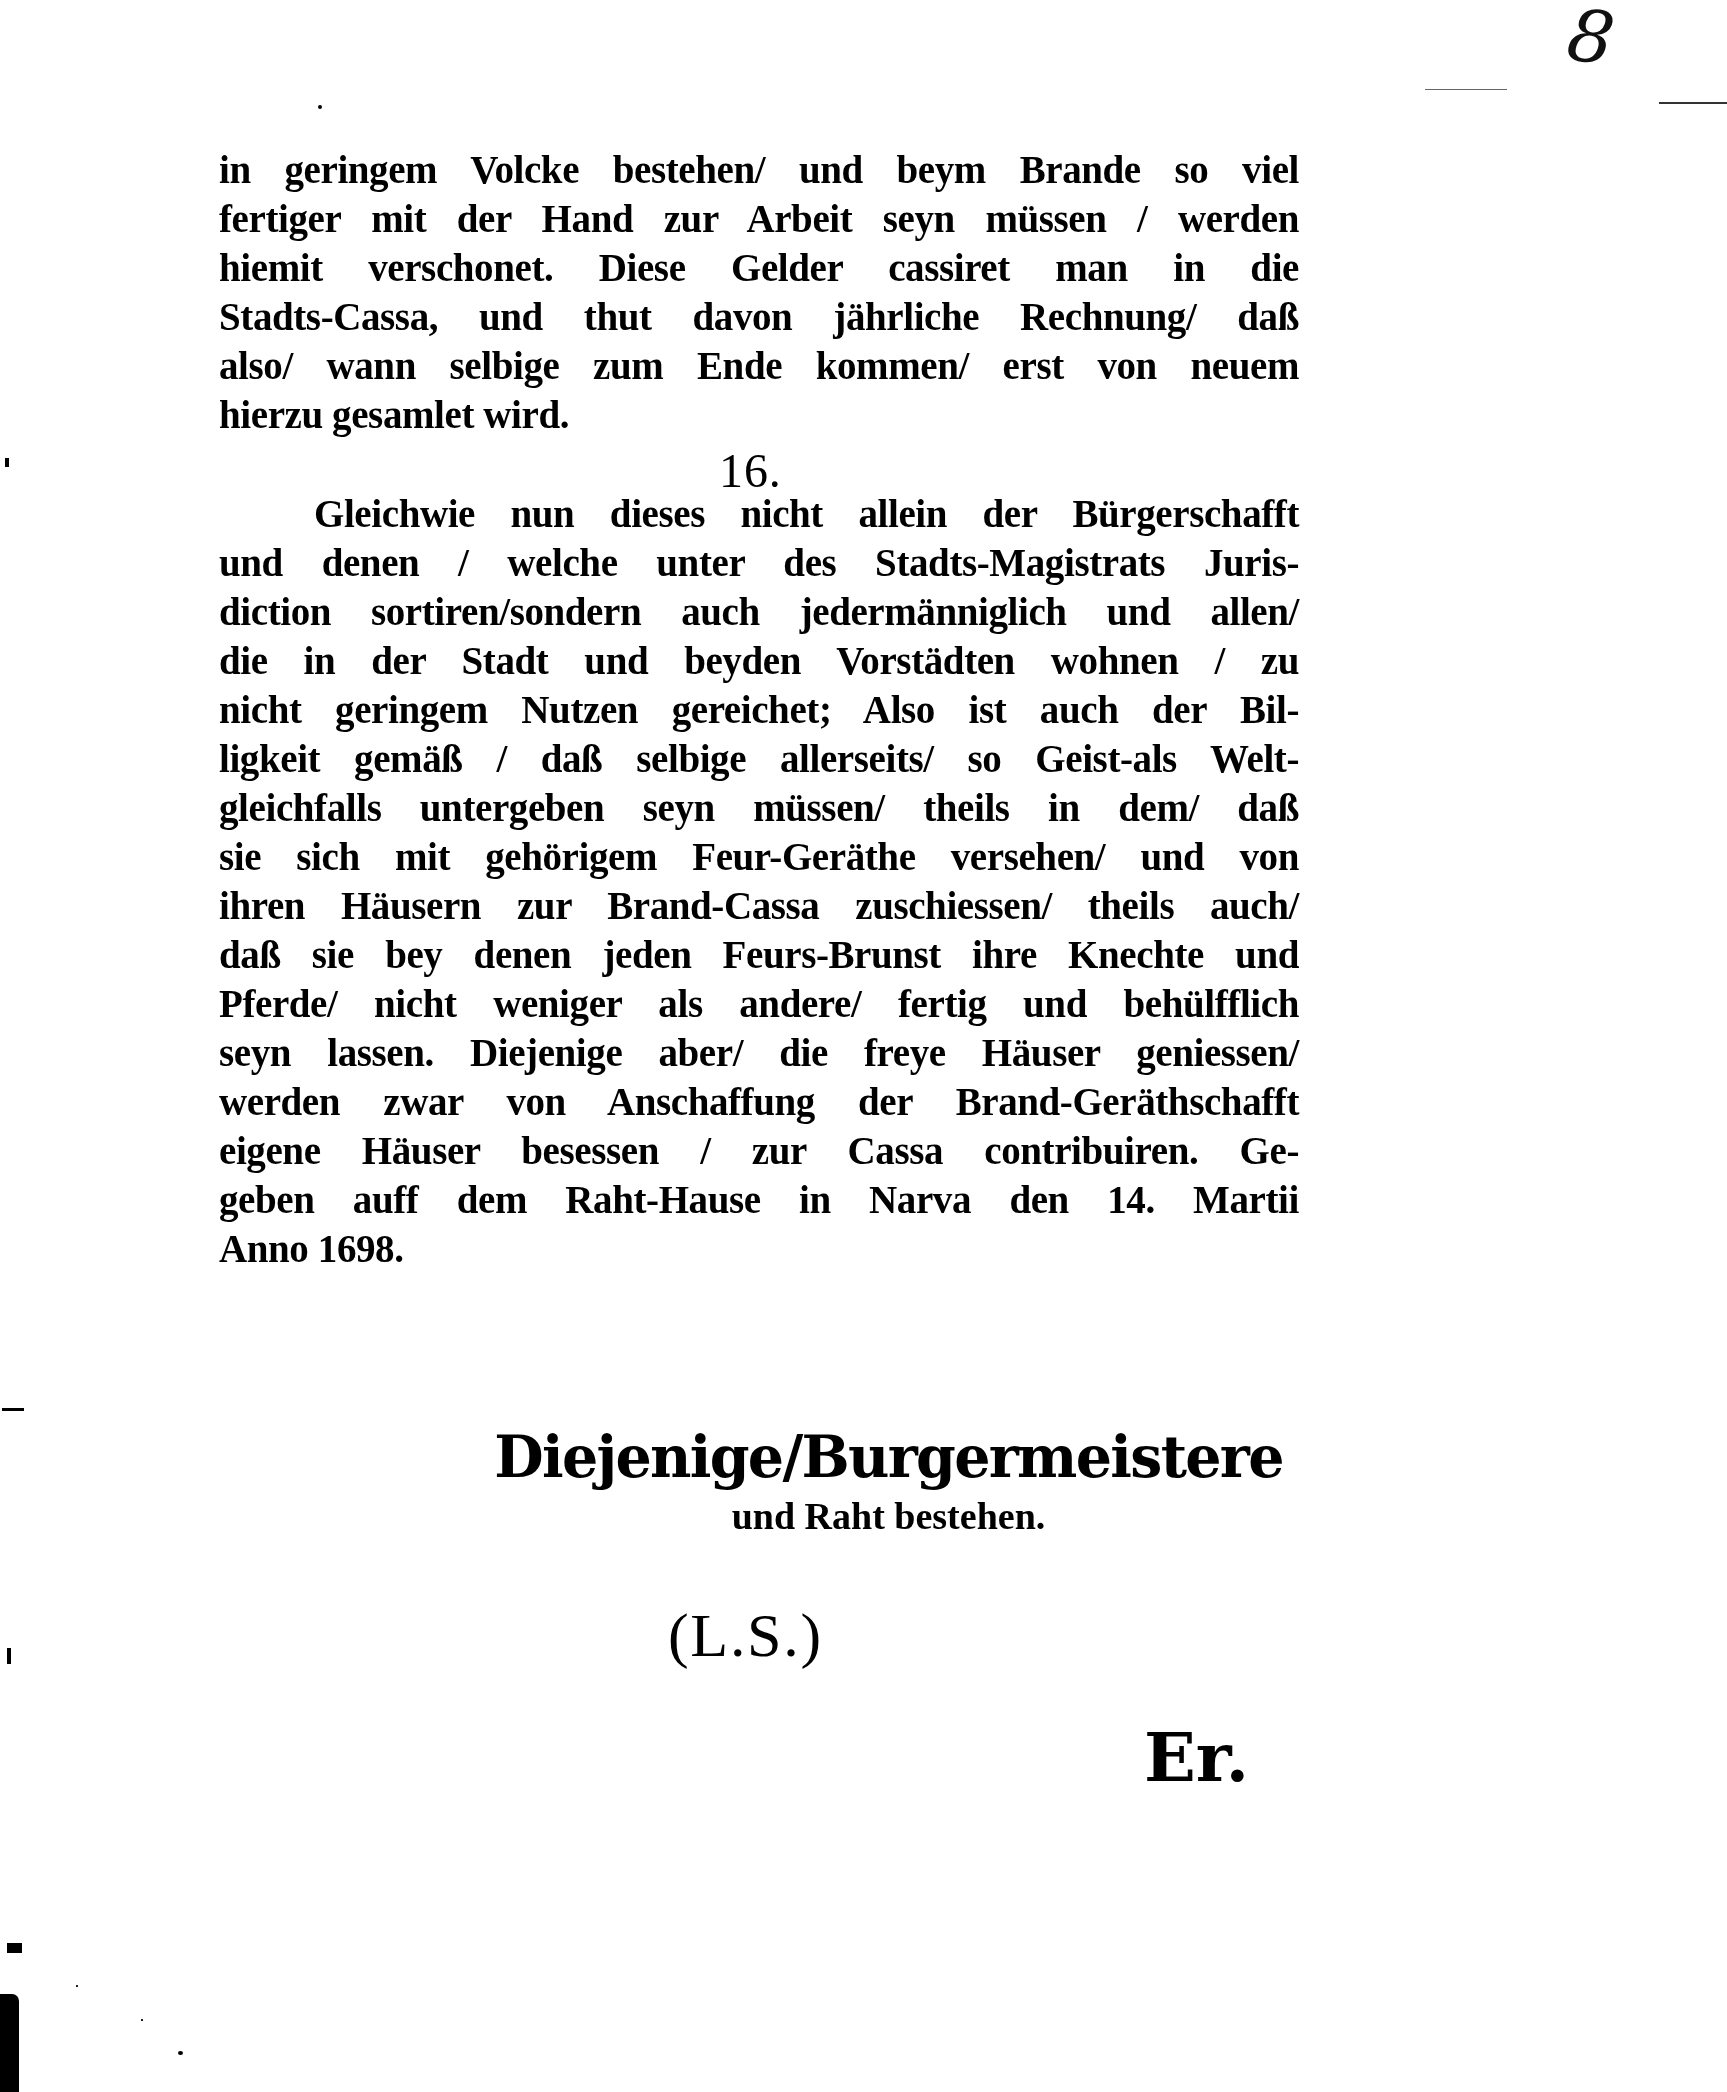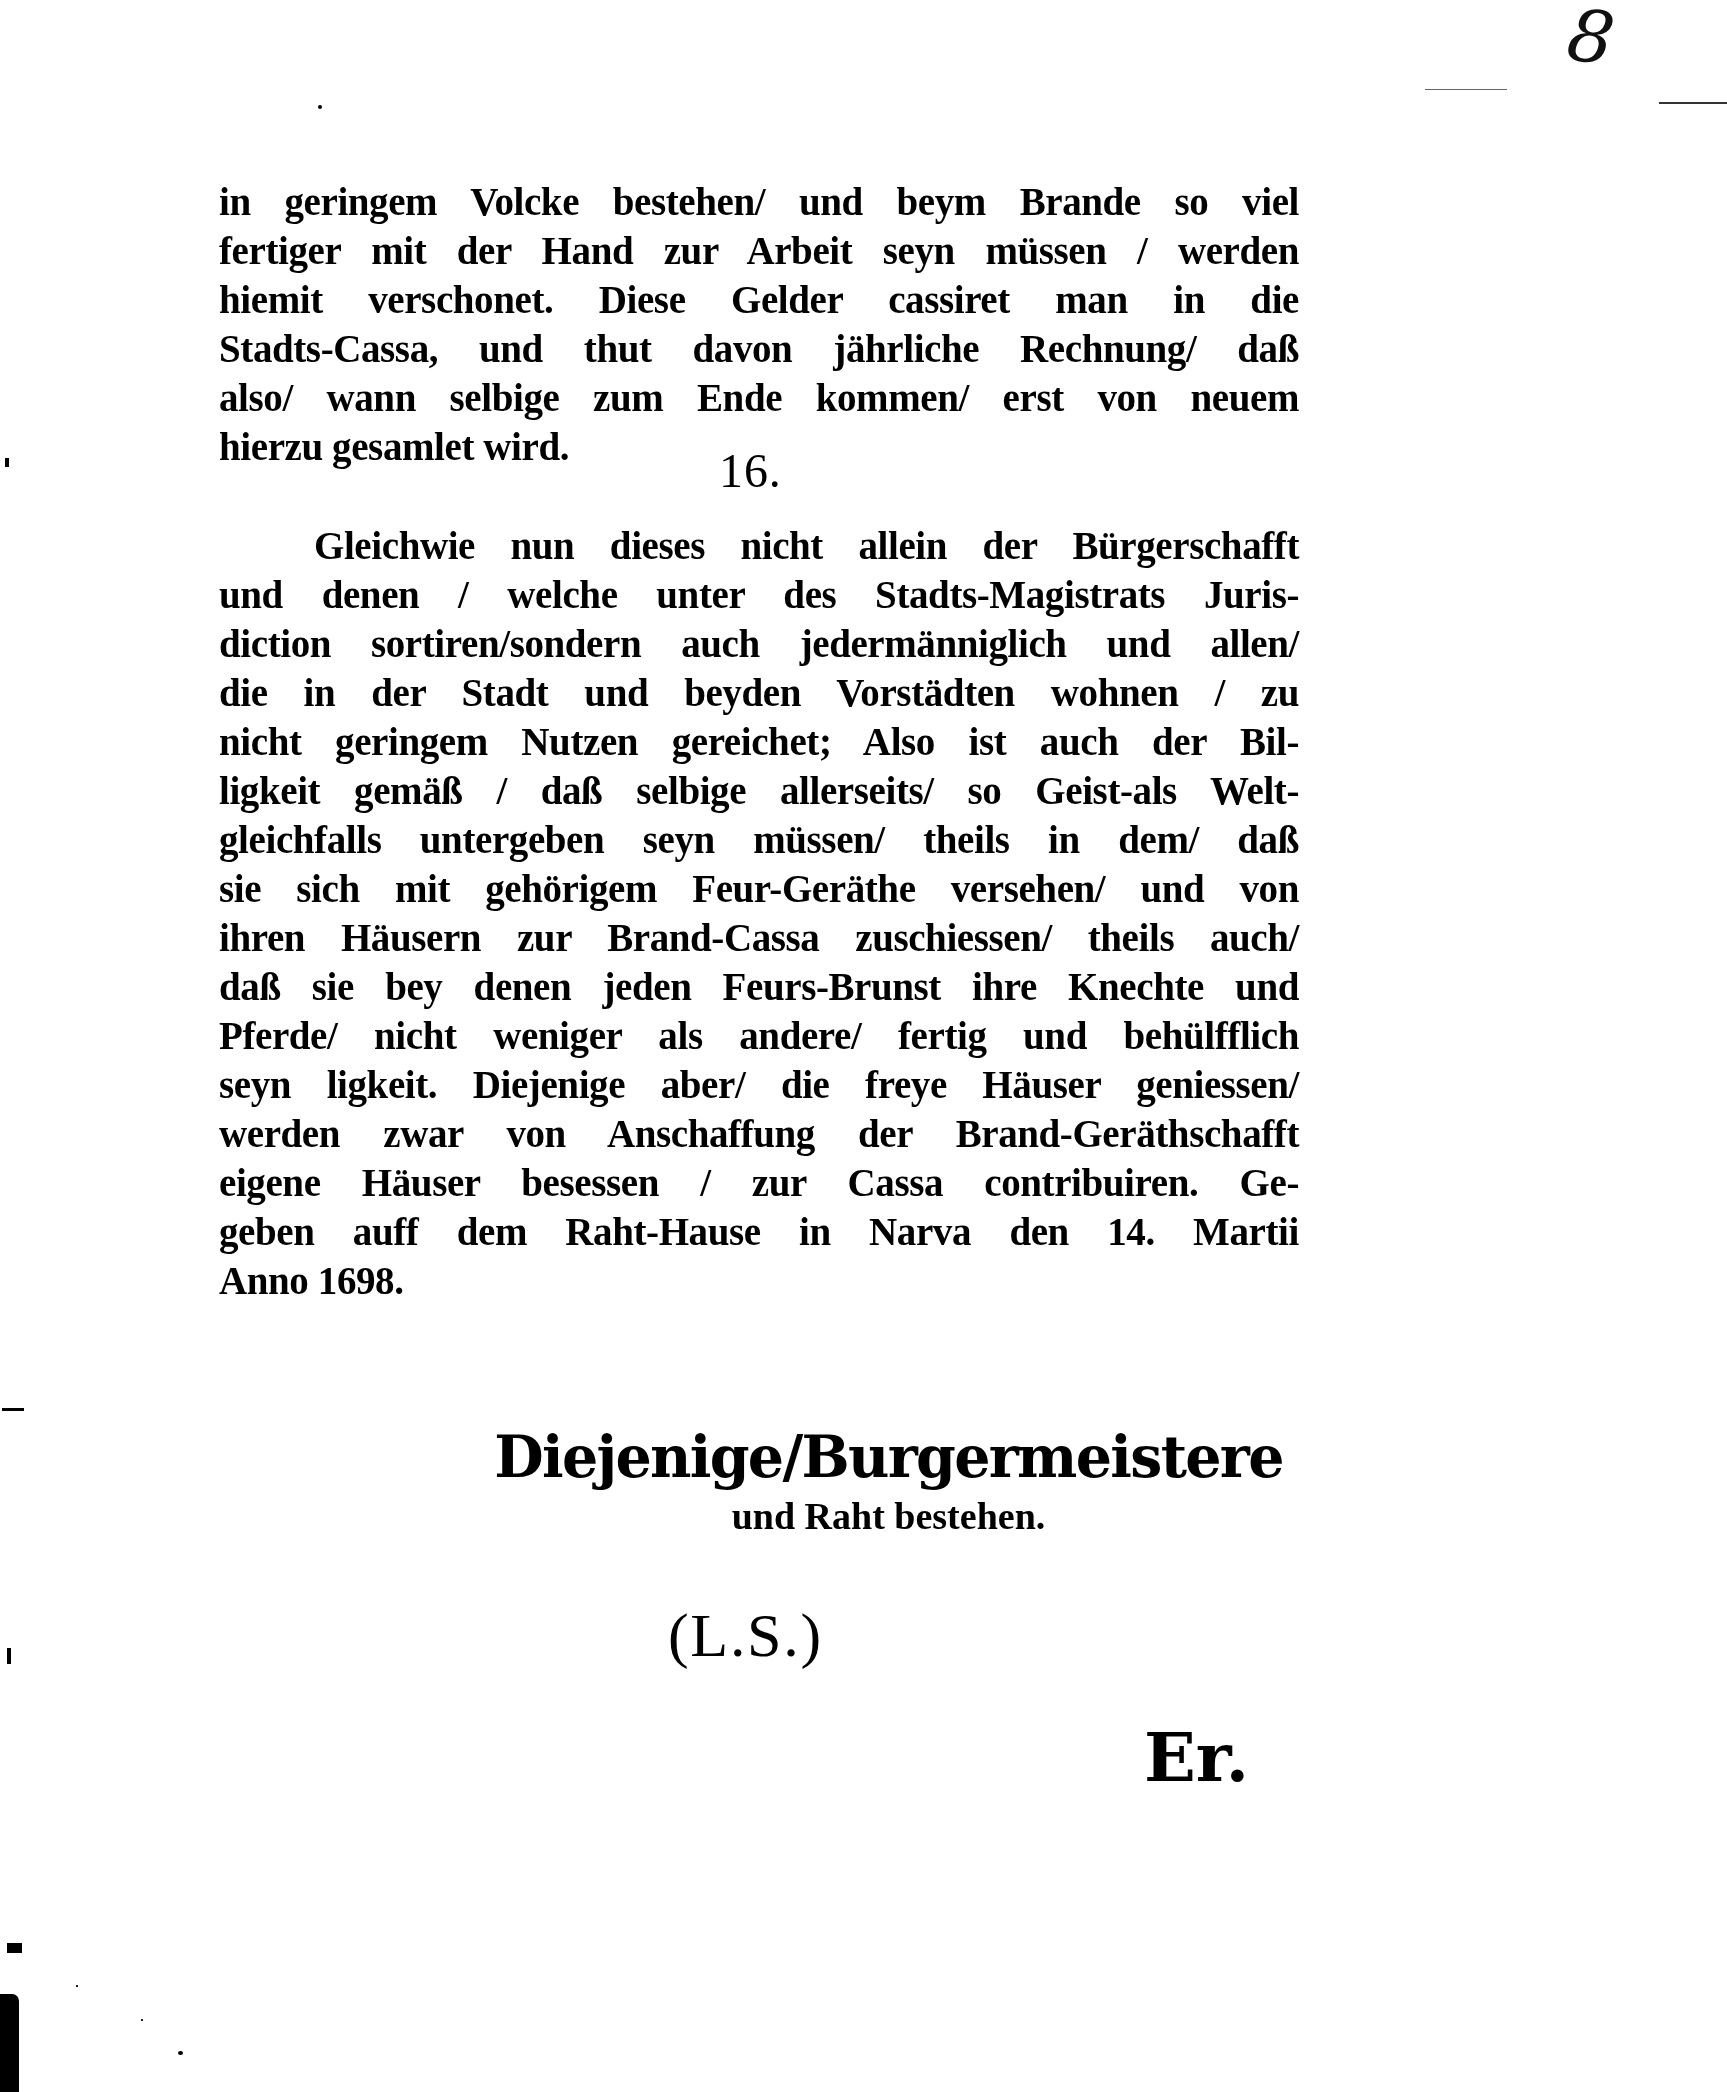--- a/index.html
+++ b/index.html
@@ -29,21 +29,20 @@
     .rule-line {
       position: absolute;
       height: 1.7px;
       background: #333;
     }
     .body-block {
       position: absolute;
       left: 219px;
       width: 1080px;
       top: 145px;
-      margin-top: 32px;
     }
     .line {
       display: block;
       height: 49px;
       line-height: 49px;
       font-size: 39px;
       white-space: nowrap;
       text-align: justify;
       text-align-last: justify;
       font-family: "Liberation Serif", serif;
@@ -134,21 +133,21 @@
     <span class="line">und denen /  welche unter des Stadts-Magistrats Juris-</span>
     <span class="line">diction sortiren/sondern auch jedermänniglich und allen/</span>
     <span class="line">die in der Stadt und beyden Vorstädten wohnen / zu</span>
     <span class="line">nicht geringem Nutzen gereichet;  Also ist auch der Bil-</span>
     <span class="line">ligkeit gemäß /  daß selbige allerseits/ so Geist-als Welt-</span>
     <span class="line">gleichfalls untergeben seyn müssen/  theils in dem/  daß</span>
     <span class="line">sie sich mit gehörigem Feur-Geräthe versehen/  und von</span>
     <span class="line">ihren Häusern zur Brand-Cassa zuschiessen/ theils auch/</span>
     <span class="line">daß sie bey denen jeden Feurs-Brunst ihre Knechte und</span>
     <span class="line">Pferde/ nicht weniger als andere/ fertig und behülfflich</span>
-    <span class="line">seyn ligkeit.   Diejenige aber/ die freye Häuser geniessen/</span>
+    <span class="line">seyn lassen.   Diejenige aber/ die freye Häuser geniessen/</span>
     <span class="line">werden zwar von Anschaffung der Brand-Geräthschafft</span>
     <span class="line">eigene Häuser besessen  /  zur Cassa contribuiren.   Ge-</span>
     <span class="line">geben auff dem Raht-Hause in Narva den 14. Martii</span>
     <span class="line last">Anno 1698.</span>
   </div>
 </div>
 
 <div class="section-number">16.</div>
 
 <div class="signature">

